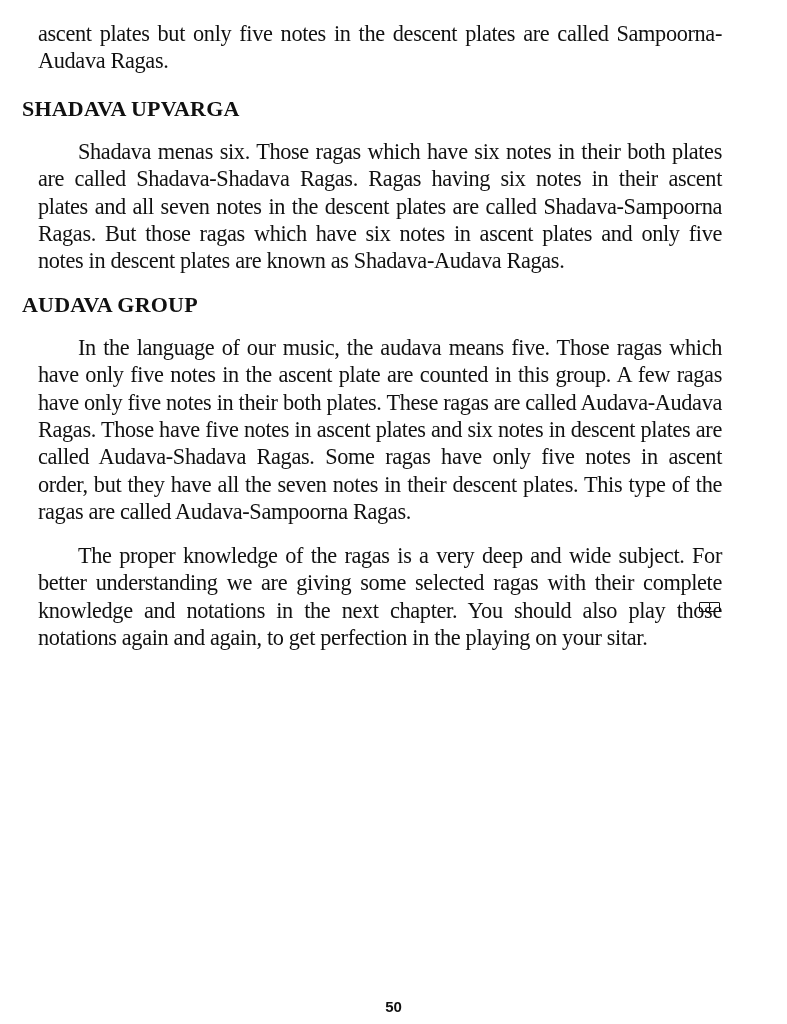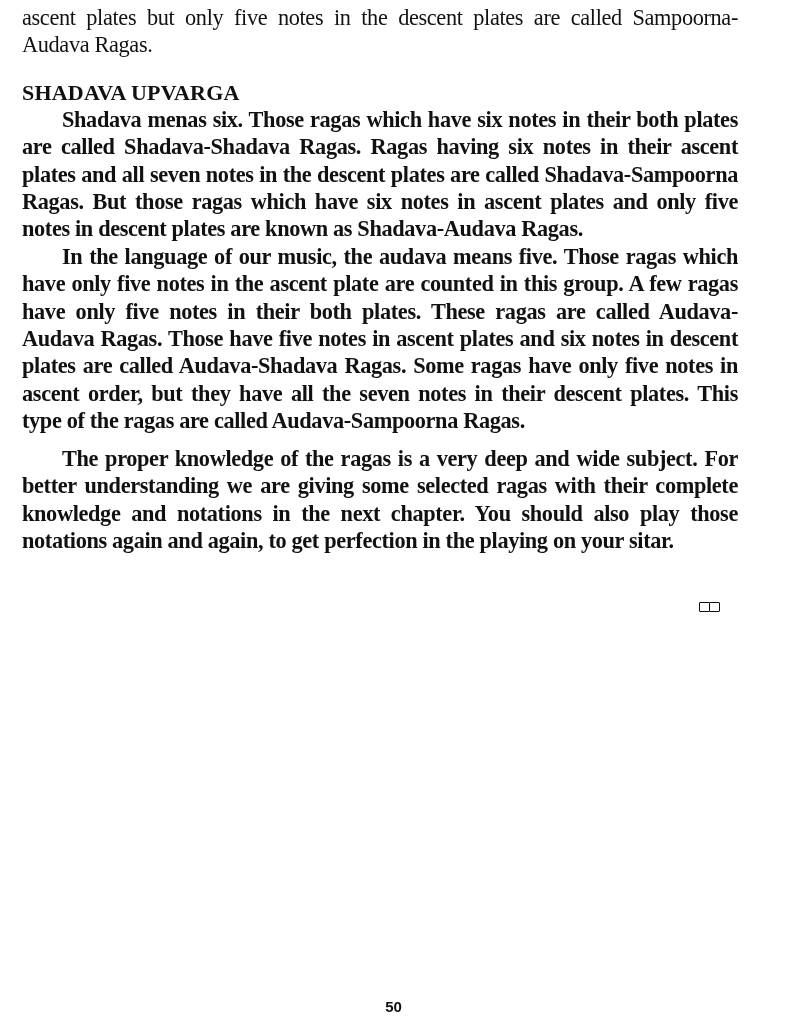--- a/index.html
+++ b/index.html
@@ -1,35 +1,36 @@
 <!DOCTYPE html>
 <html><head>
 <meta charset="utf-8">
 <style>
   html, body { margin: 0; padding: 0; background: #ffffff; }
   body { width: 787px; height: 1024px; position: relative; overflow: hidden; color: #111; }
   .page { position: absolute; left: 22px; top: 4px; width: 716px; font-family: "Liberation Serif", serif; }
-  .para { font-size: 22.3px; line-height: 27.4px; text-align: justify; margin: 0; letter-spacing: -0.35px; }
-  .indent { text-indent: 40px; font-weight: bold; }
+  .para { font-size: 22.3px; line-height: 27.4px; text-align: justify; margin: 16px; letter-spacing: -0.35px; }
+  .indent { text-indent: 40px; }
   .heading { font-size: 22px; font-weight: bold; margin: 0; line-height: 27px; letter-spacing: 0.2px; }
   .h1 { margin-top: 20px; }
   .h2 { margin-top: 14px; }
   .gap { margin-top: 10px; }
   .endmark { position: absolute; left: 699px; top: 600px; font-size: 14px; letter-spacing: -1px; }
   .endmark span { display: inline-block; width: 11px; height: 10px; border: 1.5px solid #111; box-sizing: border-box; border-radius: 1px; margin-right: -1px; }
   .pagenum { position: absolute; left: 0; right: 0; top: 998px; text-align: center; font-family: "Liberation Sans", sans-serif; font-weight: bold; font-size: 15px; }
 </style>
 </head>
 <body>
 
 <div class="page">
   <p class="para">ascent plates but only five notes in the descent plates are called Sampoorna-Audava Ragas.</p>
 
   <h2 class="heading h1">SHADAVA UPVARGA</h2>
   <p class="para indent">Shadava menas six. Those ragas which have six notes in their both plates are called Shadava-Shadava Ragas. Ragas having six notes in their ascent plates and all seven notes in the descent plates are called Shadava-Sampoorna Ragas. But those ragas which have six notes in ascent plates and only five notes in descent plates are known as Shadava-Audava Ragas.</p>
 
+  <h2 class="heading h2">AUDAVA GROUP</h2>
   <p class="para indent">In the language of our music, the audava means five. Those ragas which have only five notes in the ascent plate are counted in this group. A few ragas have only five notes in their both plates. These ragas are called Audava-Audava Ragas. Those have five notes in ascent plates and six notes in descent plates are called Audava-Shadava Ragas. Some ragas have only five notes in ascent order, but they have all the seven notes in their descent plates. This type of the ragas are called Audava-Sampoorna Ragas.</p>
   <p class="para indent gap">The proper knowledge of the ragas is a very deep and wide subject. For better understanding we are giving some selected ragas with their complete knowledge and notations in the next chapter. You should also play those notations again and again, to get perfection in the playing on your sitar.</p>
 </div>
 
 <div class="endmark"><span></span><span></span></div>
 
 <div class="pagenum">50</div>
 
 </body></html>

